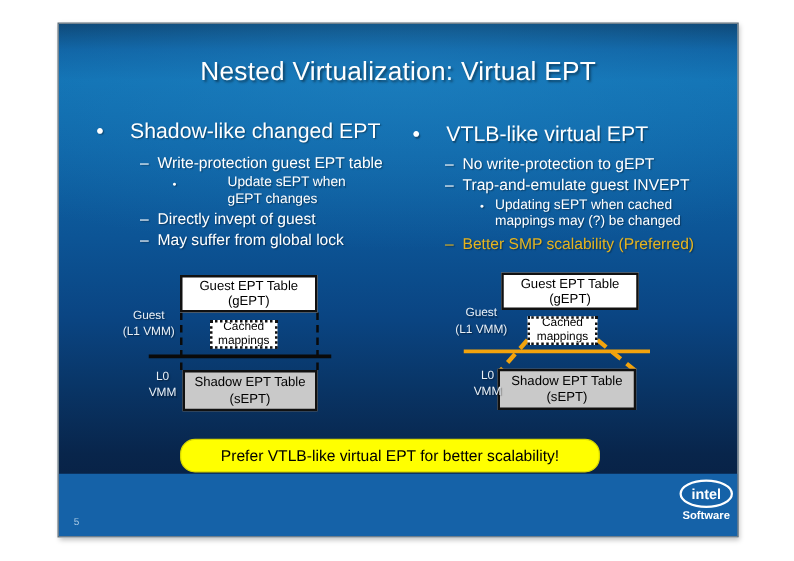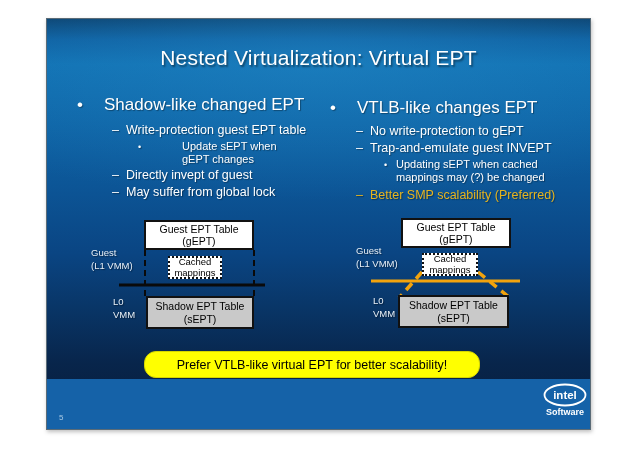--- a/index.html
+++ b/index.html
@@ -55,21 +55,21 @@
   .diagram svg.conn{position:absolute;left:0;top:0;pointer-events:none;}
   .dbox{
     position:absolute;background:#ffffff;border:2px solid #111111;
     display:flex;flex-direction:column;align-items:center;justify-content:center;
     font-size:10.5px;line-height:12.5px;color:#000;text-align:center;box-sizing:border-box;
   }
   .dbox.gray{background:#c9c9c9;}
   .dbox.dotted{border:2px dotted #111111;font-size:9.5px;line-height:10.5px;overflow:hidden;}
   .dlbl{
     position:absolute;color:#e8eff6;font-size:9.5px;line-height:13px;
-    text-shadow:1px 1px 1px rgba(0,0,0,.4);
+    text-align:center;text-shadow:1px 1px 1px rgba(0,0,0,.4);
   }
   
   .diag-left .gept{left:53px;top:5px;width:110px;height:30px;}
   .diag-left .cached{left:77px;top:41px;width:54px;height:23px;}
   .diag-left .sept{left:55px;top:81px;width:108px;height:33px;}
   .diag-left .guest{left:0;top:31px;width:56px;}
   .diag-left .l0{left:22px;top:80px;width:34px;}
   
   .diag-right .gept{left:45px;top:3px;width:110px;height:30px;}
   .diag-right .cached{left:66px;top:38px;width:56px;height:23px;}
@@ -121,21 +121,21 @@
     </div>
     <div class="row l2">
       <span class="mk">–</span>
       <span class="tx">May suffer from global lock</span>
     </div>
   </div>
 
   <div class="col col-right">
     <div class="row h-row">
       <span class="mk">•</span>
-      <span class="tx">VTLB-like changes EPT</span>
+      <span class="tx">VTLB-like virtual EPT</span>
     </div>
     <div class="row l2">
       <span class="mk">–</span>
       <span class="tx">No write-protection to gEPT</span>
     </div>
     <div class="row l2">
       <span class="mk">–</span>
       <span class="tx">Trap-and-emulate guest INVEPT</span>
     </div>
     <div class="row l3">

